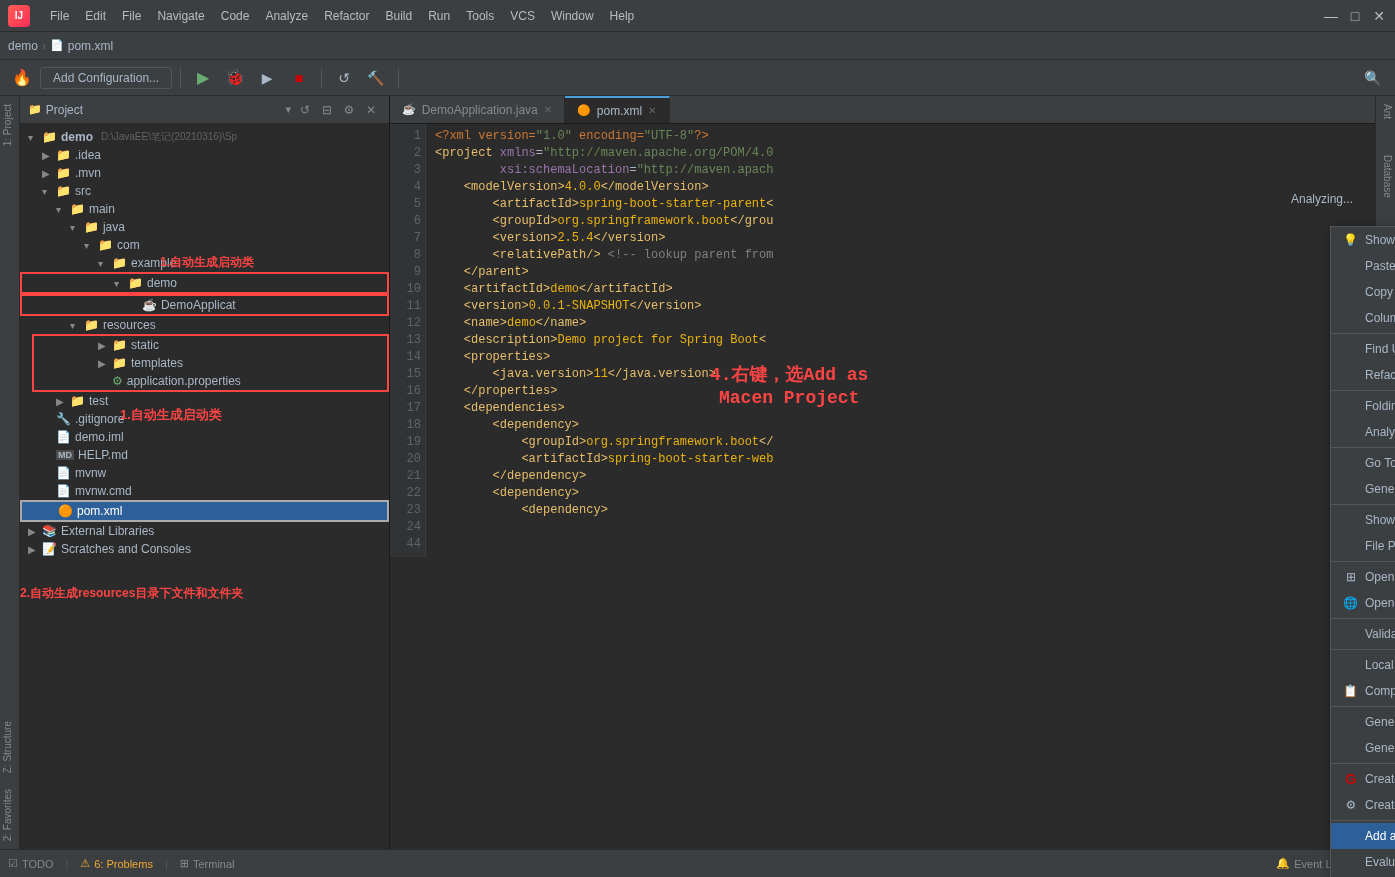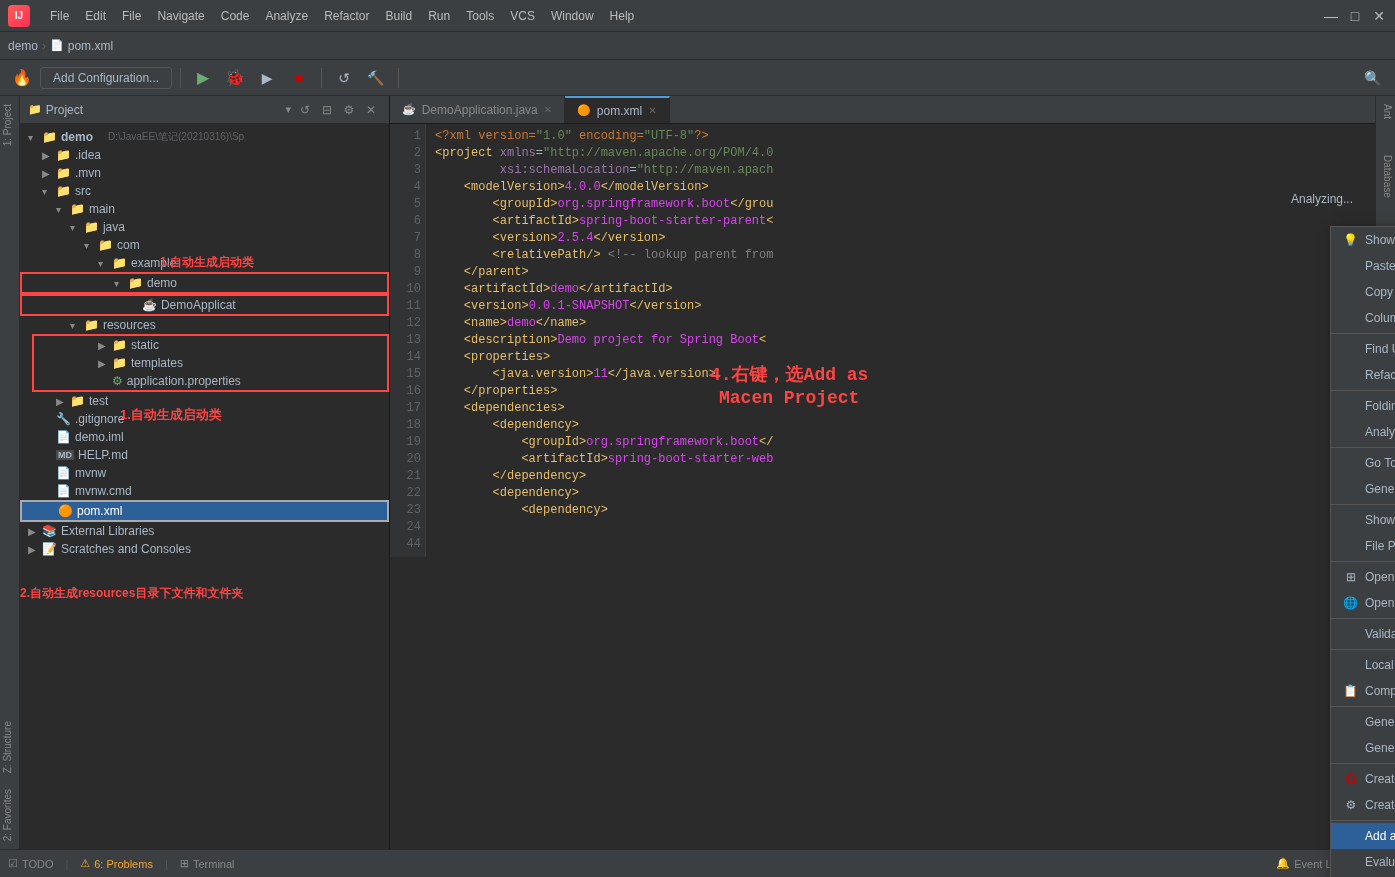--- a/index.html
+++ b/index.html
@@ -276,21 +276,21 @@
       right: 0;
       padding: 4px 8px;
       line-height: 17px;
       overflow: hidden;
     }
     .code-line { height: 17px; white-space: pre; }
     .xml-tag { color: #e8bf6a; }
     .xml-attr { color: #9876aa; }
     .xml-val { color: #6a8759; }
     .xml-comment { color: #808080; }
-    .xml-text { color: #d946ef; }
+    .xml-text { color: #eab308; }
     .xml-decl { color: #cc7832; }
 
     
     .status-bar {
       height: 28px;
       background: #3c3f41;
       display: flex;
       align-items: center;
       padding: 0 8px;
       gap: 12px;
@@ -461,21 +461,21 @@
       </div>
     </div>
 
     <div class="tree-container">
 
       <div class="tree-item">
         <span class="tree-indent" style="width:4px;"></span>
         <span class="tree-arrow">▾</span>
         <span class="tree-icon folder-icon">📁</span>
         <span><b>demo</b></span>
-        <span style="color:#606366;font-size:10px;margin-left:15px;">D:\JavaEE\笔记(20210316)\Sp</span>
+        <span style="color:#606366;font-size:10px;margin-left:8px;">D:\JavaEE\笔记(20210316)\Sp</span>
       </div>
 
       <div class="tree-item">
         <span class="tree-indent" style="width:18px;"></span>
         <span class="tree-arrow">▶</span>
         <span class="tree-icon folder-icon">📁</span>
         <span>.idea</span>
       </div>
 
       <div class="tree-item">
@@ -684,22 +684,22 @@
           <div>22</div>
           <div>23</div>
           <div>24</div>
           <div>44</div>
       </div>
       <div class="code-content">
         <div class="code-line"><span class="xml-decl">&lt;?xml version=</span><span class="xml-val">"1.0"</span><span class="xml-decl"> encoding=</span><span class="xml-val">"UTF-8"</span><span class="xml-decl">?&gt;</span></div>
         <div class="code-line"><span class="xml-tag">&lt;project</span> <span class="xml-attr">xmlns</span>=<span class="xml-val">"http://maven.apache.org/POM/4.0</span></div>
         <div class="code-line">         <span class="xml-attr">xsi:schemaLocation</span>=<span class="xml-val">"http://maven.apach</span></div>
         <div class="code-line">    <span class="xml-tag">&lt;modelVersion&gt;</span><span class="xml-text">4.0.0</span><span class="xml-tag">&lt;/modelVersion&gt;</span></div>
+        <div class="code-line">        <span class="xml-tag">&lt;artifactId&gt;</span><span class="xml-text">spring-boot-starter-parent</span><span class="xml-tag">&lt;</span></div>
         <div class="code-line">        <span class="xml-tag">&lt;groupId&gt;</span><span class="xml-text">org.springframework.boot</span><span class="xml-tag">&lt;/grou</span></div>
-        <div class="code-line">        <span class="xml-tag">&lt;artifactId&gt;</span><span class="xml-text">spring-boot-starter-parent</span><span class="xml-tag">&lt;</span></div>
         <div class="code-line">        <span class="xml-tag">&lt;version&gt;</span><span class="xml-text">2.5.4</span><span class="xml-tag">&lt;/version&gt;</span></div>
         <div class="code-line">        <span class="xml-tag">&lt;relativePath/&gt;</span> <span class="xml-comment">&lt;!-- lookup parent from</span></div>
         <div class="code-line">    <span class="xml-tag">&lt;/parent&gt;</span></div>
         <div class="code-line">    <span class="xml-tag">&lt;artifactId&gt;</span><span class="xml-text">demo</span><span class="xml-tag">&lt;/artifactId&gt;</span></div>
         <div class="code-line">    <span class="xml-tag">&lt;version&gt;</span><span class="xml-text">0.0.1-SNAPSHOT</span><span class="xml-tag">&lt;/version&gt;</span></div>
         <div class="code-line">    <span class="xml-tag">&lt;name&gt;</span><span class="xml-text">demo</span><span class="xml-tag">&lt;/name&gt;</span></div>
         <div class="code-line">    <span class="xml-tag">&lt;description&gt;</span><span class="xml-text">Demo project for Spring Boot</span><span class="xml-tag">&lt;</span></div>
         <div class="code-line">    <span class="xml-tag">&lt;properties&gt;</span></div>
         <div class="code-line">        <span class="xml-tag">&lt;java.version&gt;</span><span class="xml-text">11</span><span class="xml-tag">&lt;/java.version&gt;</span></div>
         <div class="code-line">    <span class="xml-tag">&lt;/properties&gt;</span></div>

